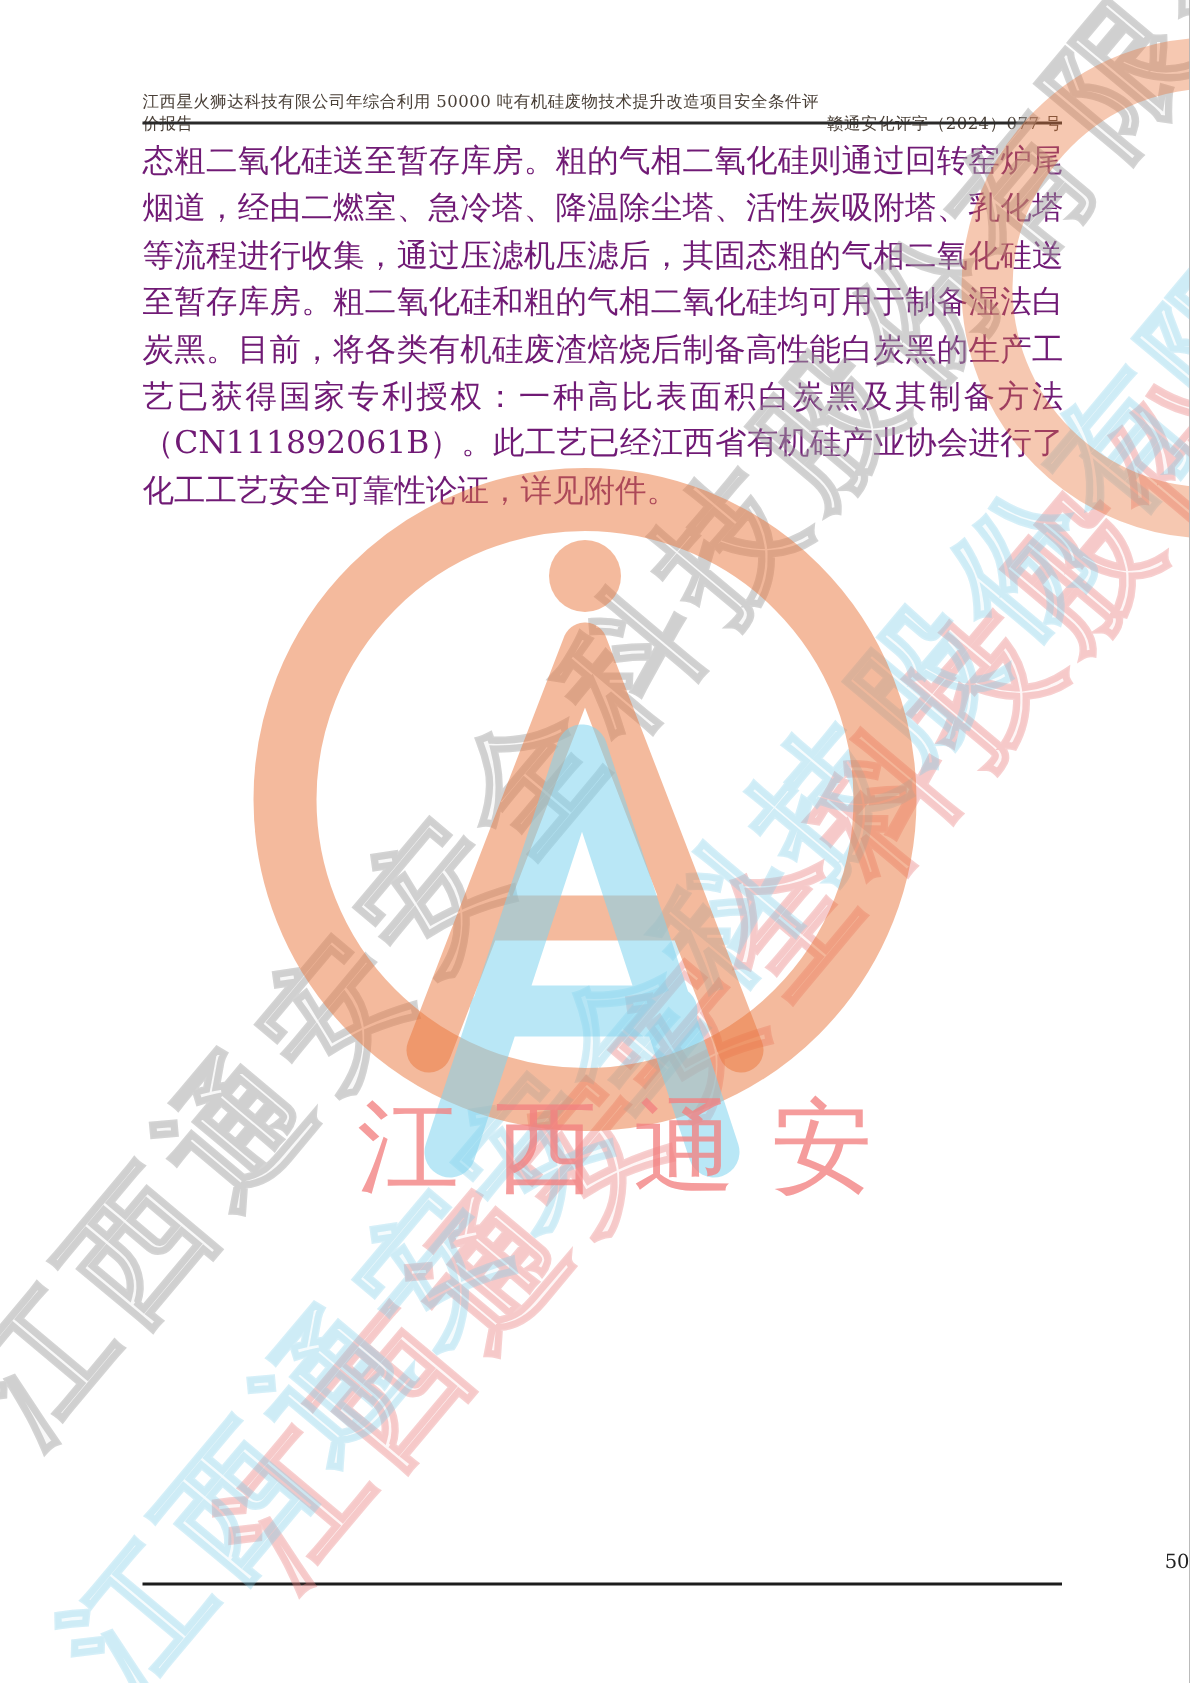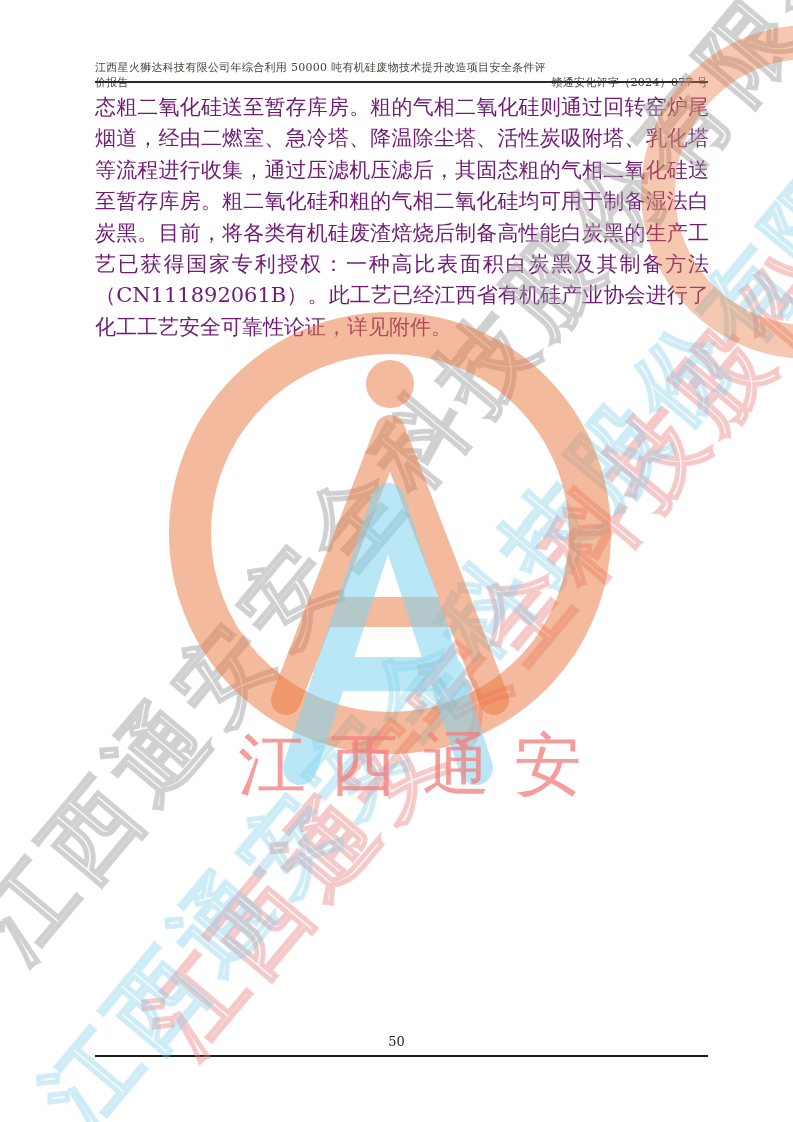--- a/index.html
+++ b/index.html
@@ -30,21 +30,21 @@
     font-size:21px;line-height:31.4px;
     text-align:justify;
     color:#701a75;
     z-index:2;
   }
   .body-text p{margin:0;padding:0;}
   .body-text p.indent{text-indent:2em;}
   
   .footer-num{
     position:absolute;left:0;top:1034px;width:100%;
-    text-align:center;font-size:13px;color:#222;z-index:2;
+    text-align:right;font-size:13px;color:#222;z-index:2;
   }
   .footer-rule{
     position:absolute;left:95px;top:1055px;width:613px;height:2px;
     background:#1c1c1c;
   }
   
   .wm-layer{
     position:absolute;inset:0;z-index:3;pointer-events:none;
   }
   .wm-diag{

